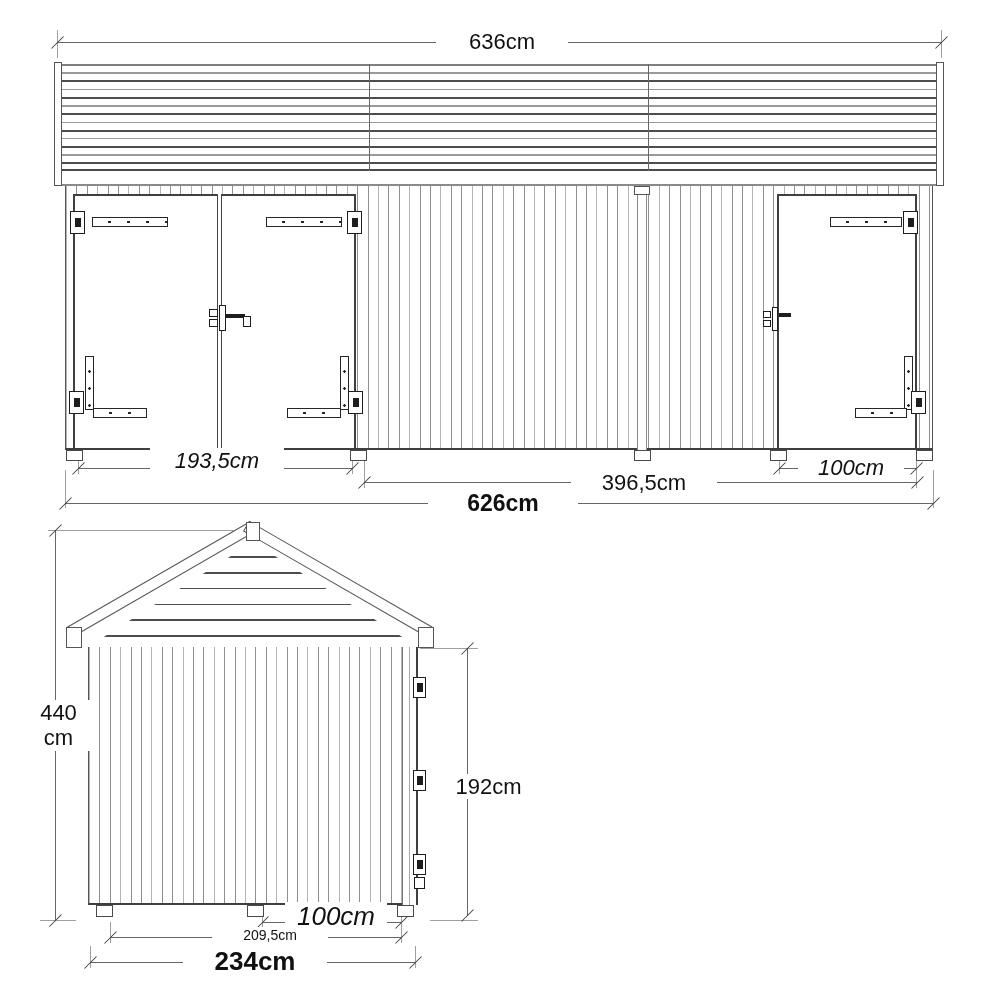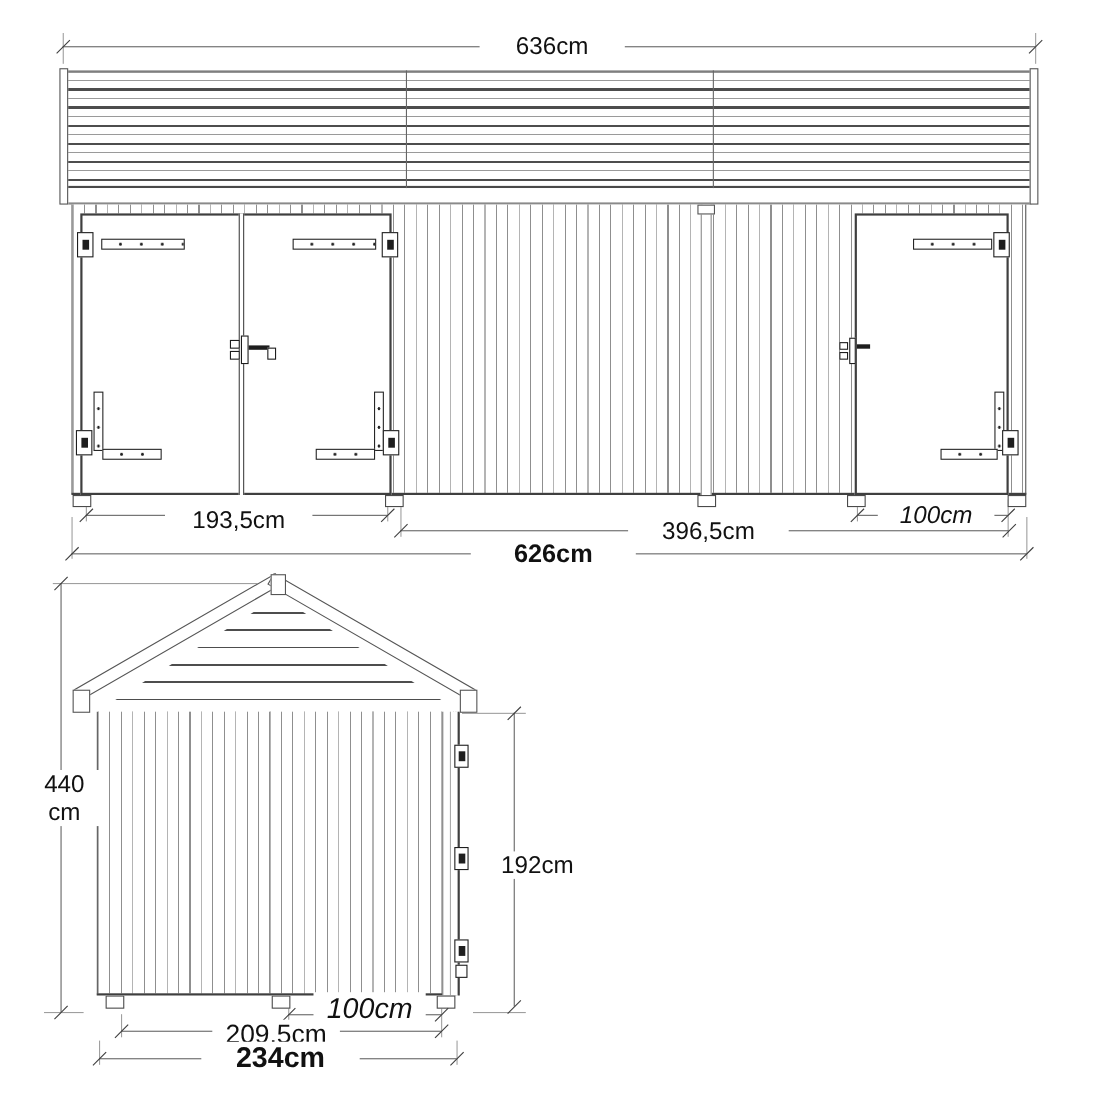--- a/index.html
+++ b/index.html
@@ -114,21 +114,21 @@
     <div class="foot" style="left:350px;top:450px;width:17px;height:11px;"></div>
     <div class="foot" style="left:634px;top:450px;width:17px;height:11px;"></div>
     <div class="foot" style="left:770px;top:450px;width:17px;height:11px;"></div>
     <div class="foot" style="left:916px;top:450px;width:17px;height:11px;"></div>
 
     <div class="ext-v" style="left:78px;top:454px;height:20px;"></div>
     <div class="ext-v" style="left:352px;top:454px;height:20px;"></div>
     <div class="ln-h" style="left:78px;top:468px;width:274px;"></div>
     <div class="tk" style="left:70px;top:468px;"></div>
     <div class="tk" style="left:344px;top:468px;"></div>
-    <div class="dlabel" style="left:150px;top:460px;width:128px;">193,5cm</div>
+    <div class="dlabel" style="left:150px;top:448px;width:128px;font-style:italic;">193,5cm</div>
 
     <div class="ext-v" style="left:779px;top:454px;height:20px;"></div>
     <div class="ext-v" style="left:916px;top:454px;height:34px;"></div>
     <div class="ln-h" style="left:779px;top:468px;width:137px;"></div>
     <div class="tk" style="left:771px;top:468px;"></div>
     <div class="tk" style="left:908px;top:468px;"></div>
     <div class="dlabel i" style="left:798px;top:455px;width:100px;">100cm</div>
 
     <div class="ext-v" style="left:364px;top:458px;height:30px;"></div>
     <div class="ln-h" style="left:364px;top:482px;width:553px;"></div>
@@ -189,21 +189,21 @@
     <div class="ext-v" style="left:401px;top:906px;height:37px;"></div>
     <div class="ln-h" style="left:262px;top:922px;width:139px;"></div>
     <div class="tk" style="left:254px;top:922px;"></div>
     <div class="tk" style="left:393px;top:922px;"></div>
     <div class="dlabel i" style="left:285px;top:902px;width:96px;font-size:26px;">100cm</div>
 
     <div class="ext-v" style="left:110px;top:922px;height:21px;"></div>
     <div class="ln-h" style="left:110px;top:937px;width:291px;"></div>
     <div class="tk" style="left:102px;top:937px;"></div>
     <div class="tk" style="left:393px;top:937px;"></div>
-    <div class="dlabel" style="left:193px;top:927px;width:110px;font-size:24px;">209,5cm</div>
+    <div class="dlabel" style="left:212px;top:927px;width:110px;font-size:14px;">209,5cm</div>
 
     <div class="ext-v" style="left:90px;top:946px;height:22px;"></div>
     <div class="ext-v" style="left:415px;top:946px;height:22px;"></div>
     <div class="ln-h" style="left:90px;top:962px;width:325px;"></div>
     <div class="tk" style="left:82px;top:962px;"></div>
     <div class="tk" style="left:407px;top:962px;"></div>
     <div class="dlabel b" style="left:183px;top:947px;width:138px;font-size:26px;">234cm</div>
   </div>
 
 </div>

